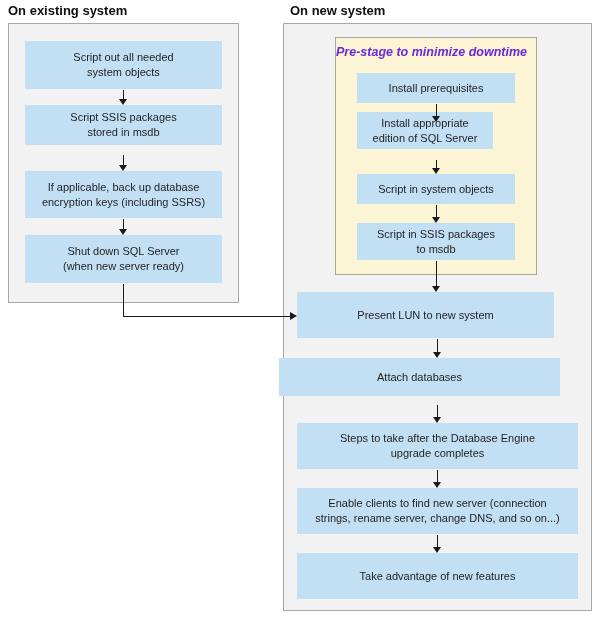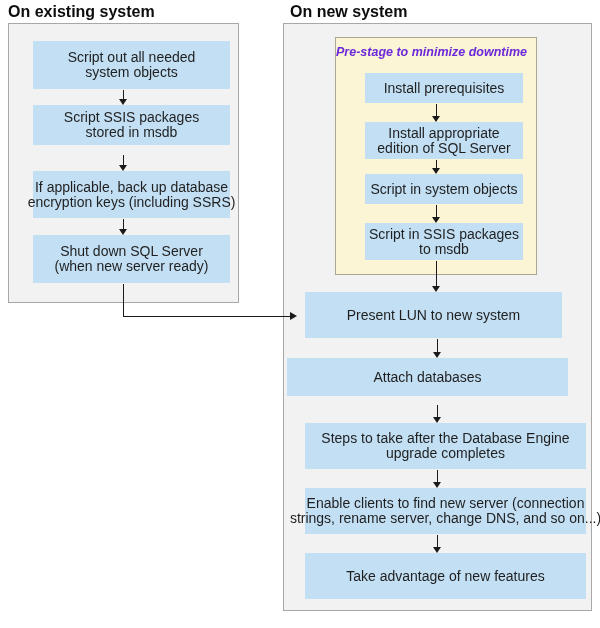--- a/index.html
+++ b/index.html
@@ -15,21 +15,21 @@
   .canvas{
     position:relative;
     width:600px;height:628px;
     background:#ffffff;
     overflow:hidden;
     font-family:"Liberation Sans", sans-serif;
     color:var(--text);
   }
   .col-header{
     position:absolute;
-    font-size:16px;
+    font-size:13px;
     font-weight:700;
     color:#0d0d0d;
     white-space:nowrap;
   }
   .panel{
     position:absolute;
     box-sizing:border-box;
     background:var(--panel-gray);
     border:1px solid var(--panel-border);
   }
@@ -49,25 +49,24 @@
     color:#6d28d9;
   }
   .box{
     position:absolute;
     box-sizing:border-box;
     background:var(--box-blue);
     display:flex;
     align-items:center;
     justify-content:center;
     text-align:center;
-    font-size:14px;
+    font-size:11px;
     line-height:15px;
     white-space:pre;
     color:var(--text);
-    margin-left:8px;
   }
   .varrow{
     position:absolute;
     width:8px;
     display:flex;
     flex-direction:column;
     align-items:center;
   }
   .varrow .shaft{width:1px;flex:1;background:var(--arrow);}
   .varrow .head{
@@ -116,21 +115,21 @@
   <div class="varrow" style="left:119px;top:155px;height:16px">
       <div class="shaft"></div>
       <div class="head"></div>
     </div>
   <div class="varrow" style="left:119px;top:219px;height:16px">
       <div class="shaft"></div>
       <div class="head"></div>
     </div>
 
   <div class="box" style="left:357px;top:73px;width:158px;height:30px">Install prerequisites</div>
-  <div class="box" style="left:357px;top:122px;width:158px;height:37px">Install appropriate
+  <div class="box" style="left:357px;top:112px;width:136px;height:37px">Install appropriate
 edition of SQL Server</div>
   <div class="box" style="left:357px;top:174px;width:158px;height:30px">Script in system objects</div>
   <div class="box" style="left:357px;top:223px;width:158px;height:37px">Script in SSIS packages
 to msdb</div>
 
   <div class="varrow" style="left:432px;top:104px;height:18px">
       <div class="shaft"></div>
       <div class="head"></div>
     </div>
   <div class="varrow" style="left:432px;top:160px;height:14px">

